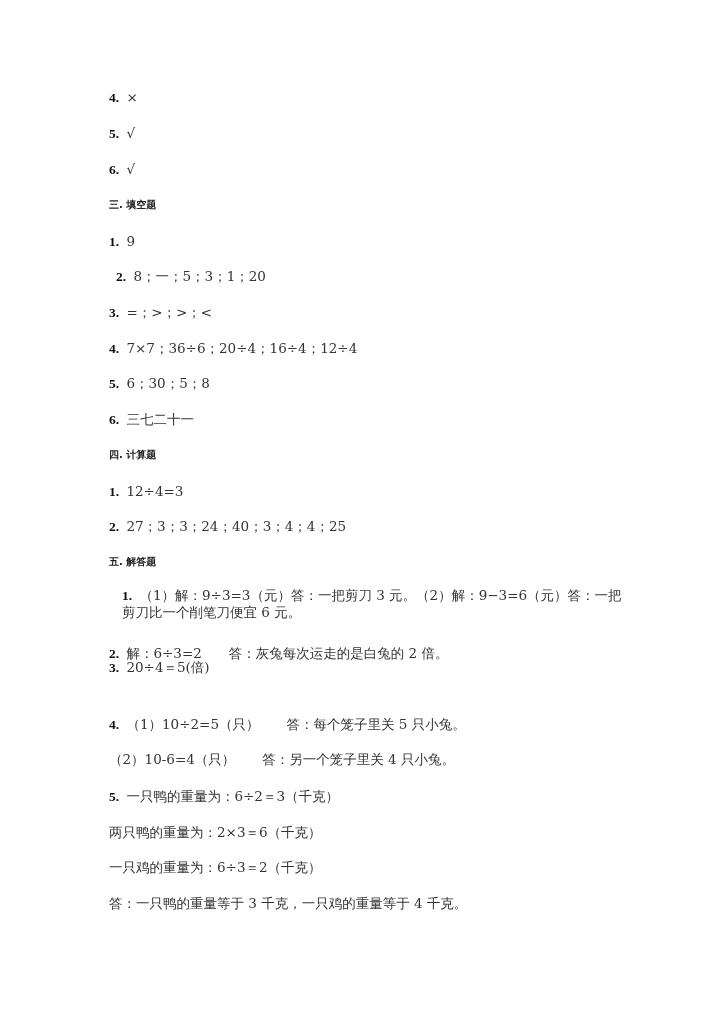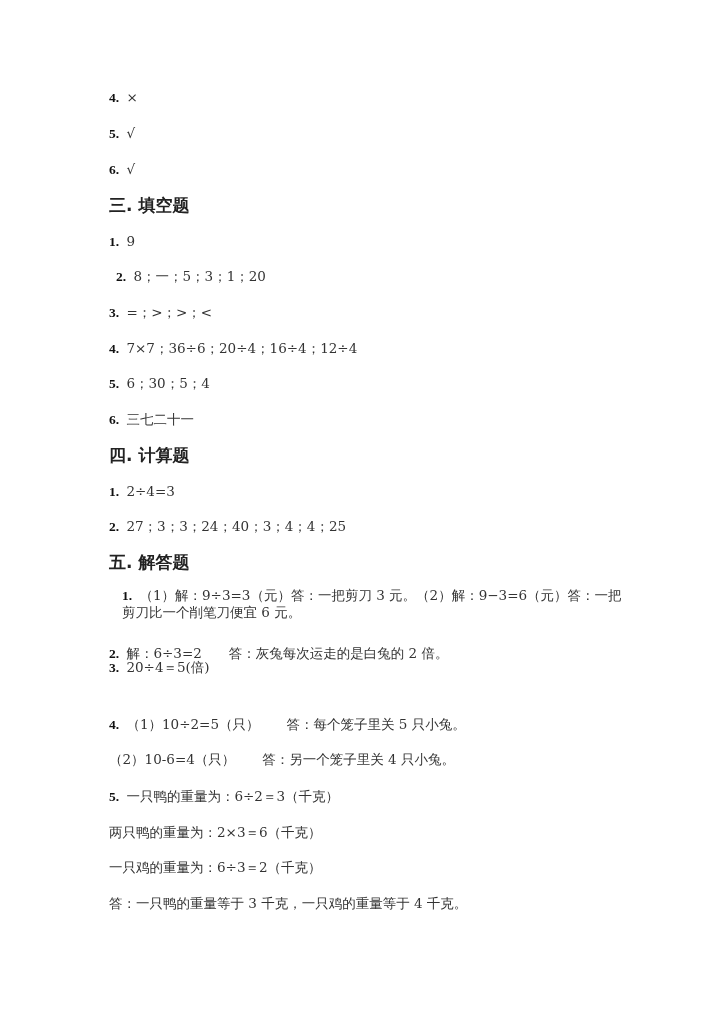--- a/index.html
+++ b/index.html
@@ -26,21 +26,21 @@
     .num {
       font-family: "Liberation Serif", "DejaVu Serif", serif;
       font-weight: bold;
       color: #111111;
       margin-right: 3px;
     }
     .heading {
       font-family: "DejaVu Sans", "Liberation Sans", sans-serif;
       font-weight: bold;
       color: #222222;
-      font-size: 17px;
+      font-size: 10px;
     }
     .wrap {
       white-space: normal;
       width: 500px;
       line-height: 16px;
       margin-left: 13px;
     }
   </style>
 </head>
 <body>
@@ -70,31 +70,31 @@
 <div class="line" style="top:303px;">
   <span class="num">3.</span>
   <span>=；&gt;；&gt;；&lt;</span>
 </div>
 <div class="line" style="top:339px;">
   <span class="num">4.</span>
   <span>7×7；36÷6；20÷4；16÷4；12÷4</span>
 </div>
 <div class="line" style="top:374px;">
   <span class="num">5.</span>
-  <span>6；30；5；4</span>
+  <span>6；30；5；8</span>
 </div>
 <div class="line" style="top:410px;">
   <span class="num">6.</span>
   <span>三七二十一</span>
 </div>
 
 <div class="line heading" style="top:446px;">四. 计算题</div>
 <div class="line" style="top:482px;">
   <span class="num">1.</span>
-  <span>2÷4=3</span>
+  <span>12÷4=3</span>
 </div>
 <div class="line" style="top:517px;text-align:right;">
   <span class="num">2.</span>
   <span>27；3；3；24；40；3；4；4；25</span>
 </div>
 
 <div class="line heading" style="top:553px;">五. 解答题</div>
 <div class="line wrap" style="top:587px;">
   <span class="num">1.</span>
   <span>（1）解：9÷3=3（元）答：一把剪刀 3 元。（2）解：9−3=6（元）答：一把剪刀比一个削笔刀便宜 6 元。</span>

